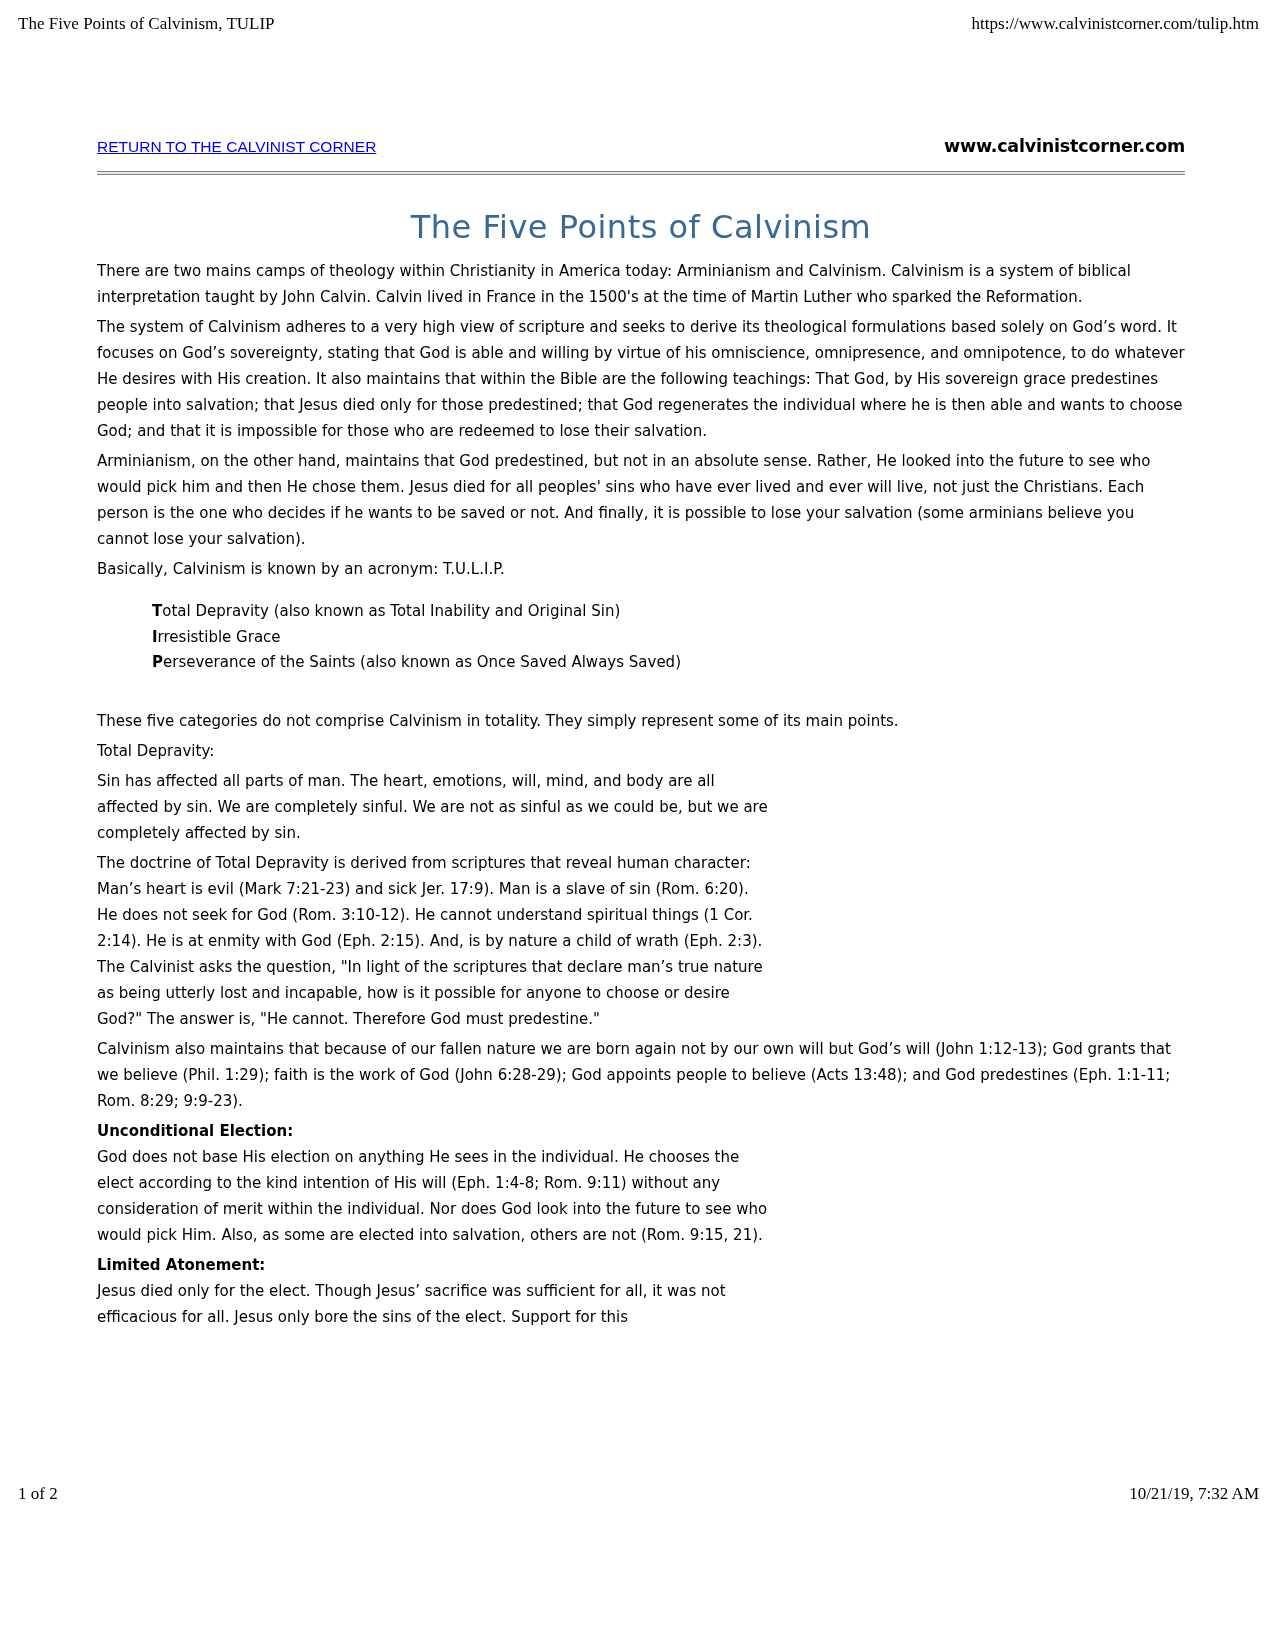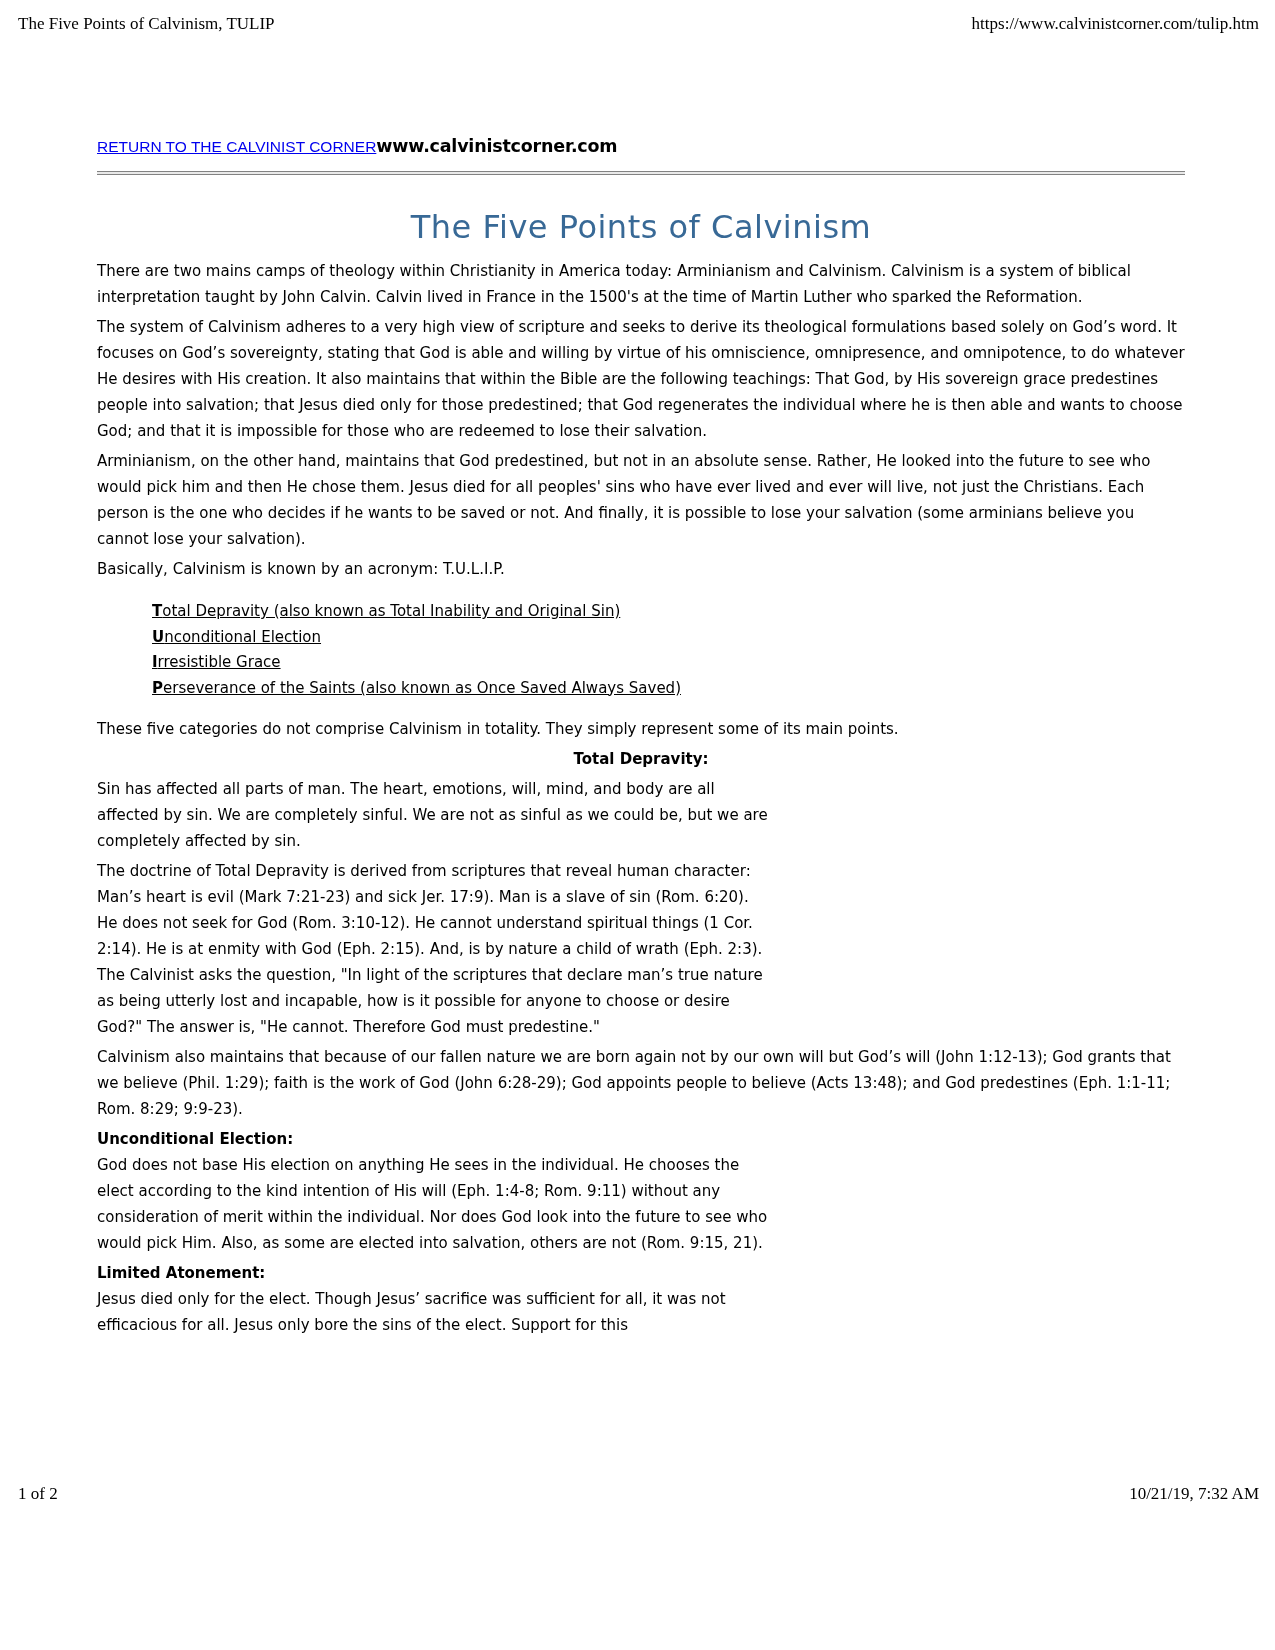--- a/index.html
+++ b/index.html
@@ -14,41 +14,41 @@
     position:absolute; left:18px; right:16px;
     display:flex; justify-content:space-between;
     font-family:"Liberation Serif", serif; font-size:17px; color:#000;
   }
   .print-header { top:14px; }
   .print-footer { bottom:32px; }
 
   
   .content { position:absolute; top:100px; left:97px; width:1088px; }
 
-  .topbar { display:flex; align-items:flex-end; margin-bottom:15px; }
+  .topbar { display:flex; justify-content:space-between; align-items:flex-end; margin-bottom:15px; }
   .return-link {
     font-family:"Liberation Sans", sans-serif;
     font-size:15.5px; color:#0000EE; text-decoration:underline; cursor:pointer;
   }
   .site-name { font-size:17.5px; font-weight:bold; letter-spacing:-0.2px;margin-top:36px; }
 
   .rule {
     height:2px; background:#e9e9e9;
     border-top:1px solid #828282; border-bottom:1px solid #828282;
   }
 
   .article-title {
     text-align:center; font-size:32px; font-weight:normal;
     color:#386996; margin:33px 0 12px 0; letter-spacing:0.5px;
   }
 
   .content p { font-size:15px; line-height:26px; margin:4px 0; }
-  .bold { font-weight:bold;text-align:center; }
+  .bold { font-weight:normal; }
 
-  .tulip-list { margin:17px 0 15px 0; padding-left:55px; font-size:15px; line-height:25.5px;text-decoration:underline; }
+  .tulip-list { margin:17px 0 32px 0; padding-left:55px; font-size:15px; line-height:25.5px; }
   .tulip-list b { font-weight:bold; }
 
   .sin-par { margin-top:14px; }
 
   
   .wrap-spacer { float:right; width:412px; }
   .sp1 { height:232px; }
   .sp2 { height:460px; }
 </style>
 </head>
@@ -72,21 +72,20 @@
 
     <h1 class="article-title">The Five Points of Calvinism</h1>
 
     <p>There are two mains camps of theology within Christianity in America today: Arminianism and Calvinism. Calvinism is a system of biblical interpretation taught by John Calvin. Calvin lived in France in the 1500's at the time of Martin Luther who sparked the Reformation.</p>
     <p>The system of Calvinism adheres to a very high view of scripture and seeks to derive its theological formulations based solely on God’s word. It focuses on God’s sovereignty, stating that God is able and willing by virtue of his omniscience, omnipresence, and omnipotence, to do whatever He desires with His creation. It also maintains that within the Bible are the following teachings: That God, by His sovereign grace predestines people into salvation; that Jesus died only for those predestined; that God regenerates the individual where he is then able and wants to choose God; and that it is impossible for those who are redeemed to lose their salvation.</p>
     <p>Arminianism, on the other hand, maintains that God predestined, but not in an absolute sense. Rather, He looked into the future to see who would pick him and then He chose them. Jesus died for all peoples' sins who have ever lived and ever will live, not just the Christians. Each person is the one who decides if he wants to be saved or not. And finally, it is possible to lose your salvation (some arminians believe you cannot lose your salvation).</p>
     <p>Basically, Calvinism is known by an acronym: T.U.L.I.P.</p>
 
     <div class="tulip-list">
       <div><b>T</b><span>otal Depravity (also known as Total Inability and Original Sin)</span></div>
-      <div><b>U</b><span>nconditional Election</span></div>
       <div><b>I</b><span>rresistible Grace</span></div>
       <div><b>P</b><span>erseverance of the Saints (also known as Once Saved Always Saved)</span></div>
     </div>
 
     <p>These five categories do not comprise Calvinism in totality. They simply represent some of its main points.</p>
 
     <p class="bold">Total Depravity:</p>
 
     <p class="sin-par"><span class="wrap-spacer sp1"></span><span>Sin has affected all parts of man. The heart, emotions, will, mind, and body are all affected by sin. We are completely sinful. We are not as sinful as we could be, but we are completely affected by sin.</span></p>
     <p>The doctrine of Total Depravity is derived from scriptures that reveal human character: Man’s heart is evil (Mark 7:21-23) and sick Jer. 17:9). Man is a slave of sin (Rom. 6:20). He does not seek for God (Rom. 3:10-12). He cannot understand spiritual things (1 Cor. 2:14). He is at enmity with God (Eph. 2:15). And, is by nature a child of wrath (Eph. 2:3). The Calvinist asks the question, "In light of the scriptures that declare man’s true nature as being utterly lost and incapable, how is it possible for anyone to choose or desire God?" The answer is, "He cannot. Therefore God must predestine."</p>

